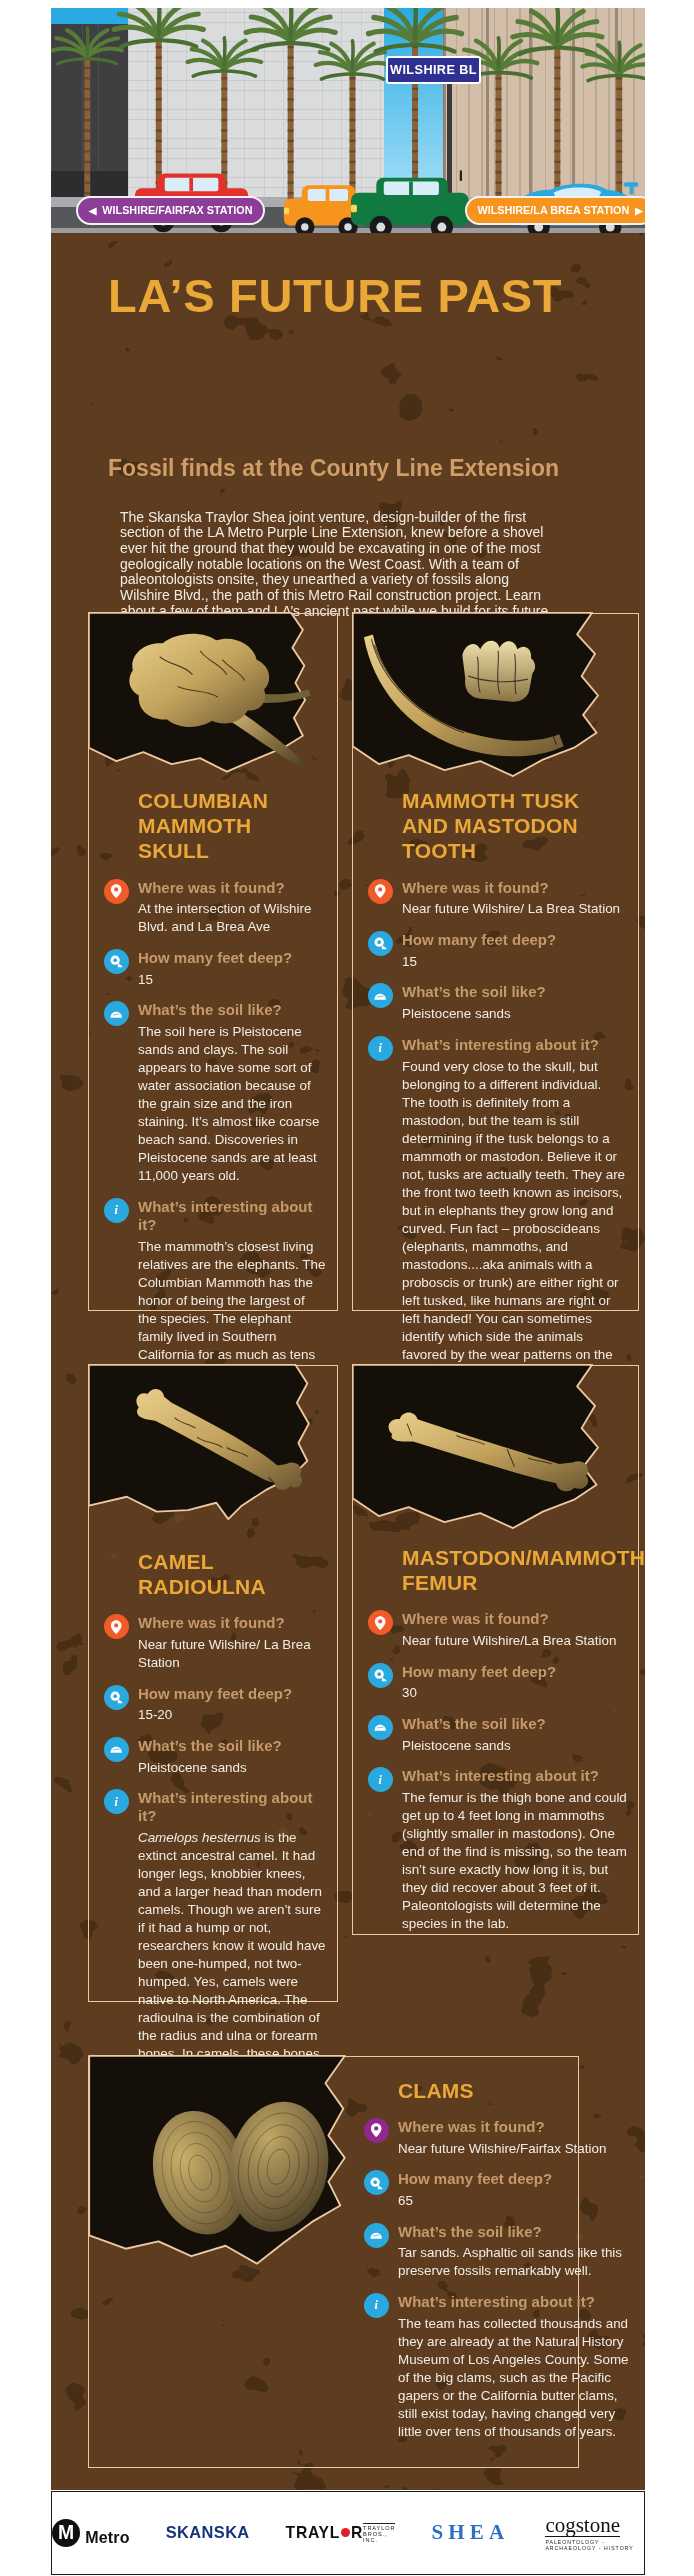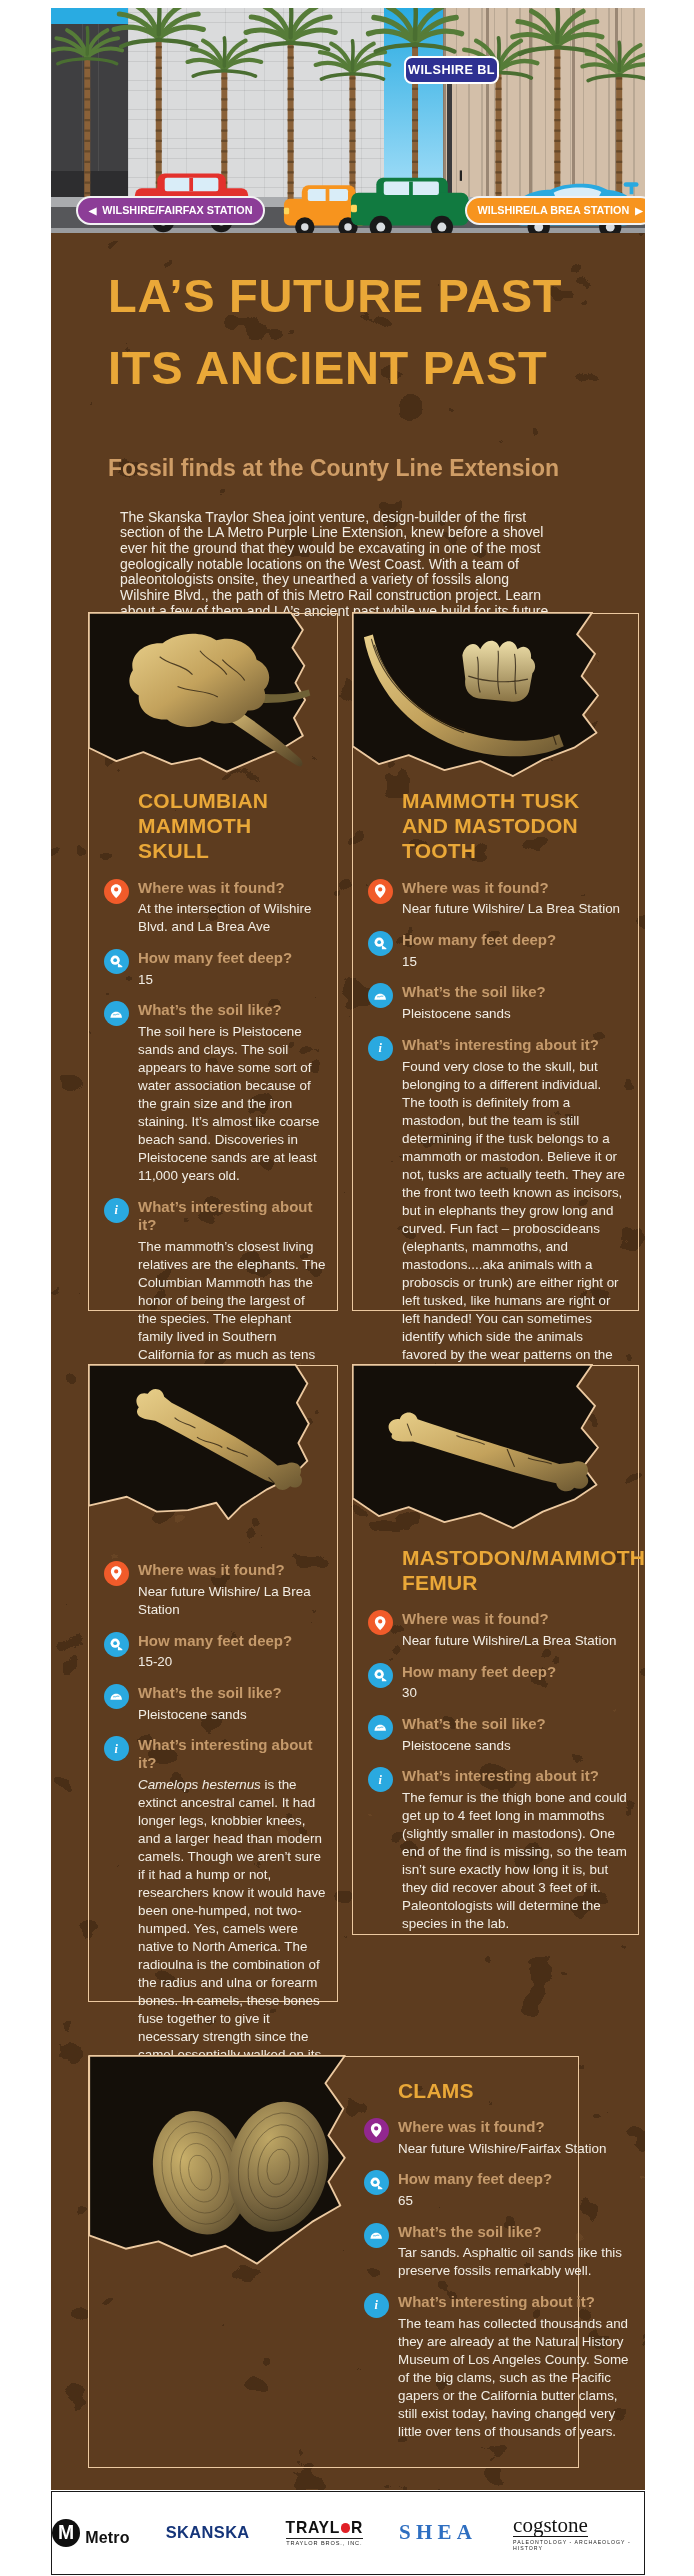--- a/index.html
+++ b/index.html
@@ -23,22 +23,22 @@
       #dadbdc; }
   .b-tan { left:392px; right:0;
     background:
       repeating-linear-gradient(90deg, rgba(60,45,30,.38) 0 3px, rgba(0,0,0,0) 3px 43px),
       repeating-linear-gradient(90deg, rgba(0,0,0,.12) 0 1.5px, rgba(0,0,0,0) 1.5px 12.7px),
       #d3bfa9; }
   .curb { position:absolute; left:0; right:0; bottom:25.4px; height:9.7px; background:#a9abae; }
   .road { position:absolute; left:0; right:0; bottom:0; height:25.4px; background:#56575a; border-bottom:5.2px solid #9a9c9f; box-sizing:border-box; }
   .scene-art { position:absolute; left:0; top:0; }
   .pole { position:absolute; left:396px; top:75px; width:4.5px; height:127px; background:#3a3a3c; }
-  .street-sign { position:absolute; left:353px; top:48px; width:91px; height:24px; background:#2e3192;
-      border:2.2px solid #ffffff; border-radius:8px; color:#fff; font-weight:bold; font-size:12.7px;
+  .street-sign { position:absolute; left:335px; top:48px; width:91px; height:24px; background:#2e3192;
+      border:2.2px solid #ffffff; border-radius:3px; color:#fff; font-weight:bold; font-size:12.7px;
       display:flex; align-items:center; justify-content:center; letter-spacing:0.4px; }
   .badge { position:absolute; top:188px; height:25.4px; border-radius:15px; border:2.2px solid #f2f2f3;
       color:#fff; font-weight:bold; font-size:10.8px; display:flex; align-items:center; gap:6px;
       padding:0 10.5px; white-space:nowrap; }
   .badge .arr { font-size:9.7px; }
   .badge-left { left:25.4px; background:#8c3d97; }
   .badge-right { left:414px; background:#f7941e; }
 
   
   .soil { position:absolute; left:0; top:225px; width:594px; height:2257px; background:#5d3c1f; overflow:hidden; }
@@ -68,21 +68,21 @@
 
   
   .footer { position:absolute; left:0; top:2483px; width:594px; height:84px; background:#ffffff;
       border:1.5px solid #1a1a1a; box-sizing:border-box; display:flex; align-items:center;
       justify-content:center; gap:36px; }
   .logo { display:flex; align-items:center; }
   .metro-circle { width:28px; height:28px; border-radius:50%; background:#0f0f0f; color:#fff;
       display:flex; align-items:center; justify-content:center; font-weight:bold; font-size:19.4px; margin-right:5.2px; }
   .metro-word { font-weight:bold; font-size:16px; color:#111; letter-spacing:0.2px; align-self:flex-end;text-align:center; }
   .skanska { color:#15357a; font-weight:bold; font-size:16.4px; letter-spacing:0.4px; }
-  .traylor { flex-direction:column; align-items:center; }
+  .traylor { align-items:center; }
   .tr1 { font-weight:bold; font-size:15.7px; color:#111; letter-spacing:0.7px; display:flex; align-items:center; }
   .tdot { width:9.7px; height:9.7px; border-radius:50%; background:#e01f26; display:inline-block; margin:0 0.7px; }
   .tr2 { font-size:5.6px; letter-spacing:0.9px; color:#222; border-top:1.1px solid #222; margin-top:1.5px; padding-top:0.7px; }
   .shea { font-family:"Liberation Serif", serif; font-weight:bold; font-size:21px; color:#2f6fc1; letter-spacing:5.2px; }
   .cogstone { flex-direction:column; align-items:flex-start; }
   .cg1 { font-family:"Liberation Serif", serif; font-size:21px; color:#121212; border-bottom:1.5px solid #121212; line-height:22.4px; }
   .cg2 { font-size:5.2px; letter-spacing:1px; color:#222; margin-top:1.5px; }
 </style>
 </head>
 <body>
@@ -262,21 +262,20 @@
           </filter>
         </defs>
         <rect width="796" height="3023" fill="#5d3c1f"></rect>
         <rect width="796" height="3023" filter="url(#blotchDark)"></rect>
         <rect width="796" height="3023" filter="url(#blotchLight)" opacity="0.8"></rect>
       </svg>
     </div>
 
     <h1 class="main-title">
       <span>LA’S FUTURE PAST</span><br>
-      <span>ITS ANCIENT PAST</span>
     </h1>
     <h2 class="subtitle">Fossil finds at the County Line Extension</h2>
     <p class="intro-body">The Skanska Traylor Shea joint venture, design-builder of the first section of the LA Metro Purple Line Extension, knew before a shovel ever hit the ground that they would be excavating in one of the most geologically notable locations on the West Coast. With a team of paleontologists onsite, they unearthed a variety of fossils along Wilshire Blvd., the path of this Metro Rail construction project. Learn about a few of them and LA’s ancient past while we build for its future.</p>
 
     <section class="card" style="left:37px;top:605px;width:250px;height:698px">
       <svg class="hole" width="253" height="173" viewBox="0 0 339 232">
         <path class="hole-shape" d="M1,1 L272,1 L288,24 L274,48 L290,72 L278,95 L291,118 L276,142 L288,166 L262,182 L228,196 L186,214 L150,196 L112,204 L74,188 L38,200 L1,182 Z"></path>
         <path d="M210,106 C240,112 272,112 296,104 L298,112 C274,122 240,124 208,120 Z" fill="#6f6136"></path>
         <path d="M196,128 C226,148 258,172 284,196 C290,202 288,210 280,206 C252,188 220,166 190,146 C186,142 186,136 190,132 Z" fill="url(#gBoneB)"></path>
         <path d="M60,78 C55,58 75,40 100,42 C118,28 150,24 172,38 C196,30 222,44 226,64 C244,72 248,92 236,104 C242,120 230,134 214,132 C205,148 184,154 166,146 C148,158 120,156 106,144 C84,146 66,132 68,112 C54,104 52,90 60,78 Z" fill="url(#gBoneA)"></path>
@@ -400,20 +399,21 @@
 
     <section class="card" style="left:37px;top:1357px;width:250px;height:637px">
       <svg class="hole" width="253" height="179" viewBox="0 0 339 240">
         <path class="hole-shape" d="M1,1 L278,1 L294,26 L280,52 L296,80 L282,106 L294,130 L272,152 L240,168 L206,190 L188,208 L172,186 L134,196 L92,198 L52,178 L1,190 Z"></path>
         <g transform="translate(6,6)">
           <path d="M62,52 C54,42 62,30 74,34 C80,24 94,26 96,38 L106,46 C152,70 208,98 248,130 L260,128 C272,122 284,132 278,143 C286,152 276,164 265,158 C258,166 246,164 244,154 L232,150 C180,122 132,94 84,70 L72,68 C62,66 56,60 62,52 Z" fill="url(#gBoneA)"></path>
           <path class="crack" d="M140,92 c10,8 24,6 34,14 M180,106 c8,6 20,6 28,12 M110,66 c8,8 20,8 28,14 M236,146 l8,8"></path>
         </g>
       </svg>
       <div class="card-body" style="top:183px">
+        <h3 class="card-title">CAMEL RADIOULNA</h3>
         <div class="qa">
           <span class="qa-icon ic-orange">
             <svg width="16.4" height="16.4" viewBox="0 0 24 24">
                 <path fill="#fff" d="M12 1.8C7.7 1.8 4.2 5.3 4.2 9.6c0 5.6 7.8 12.6 7.8 12.6s7.8-7 7.8-12.6c0-4.3-3.5-7.8-7.8-7.8zm0 10.8a3.1 3.1 0 1 1 0-6.2 3.1 3.1 0 0 1 0 6.2z"></path>
               </svg>
           </span>
           <span class="qa-text">
               <span class="qa-q">Where was it found?</span>
               <span class="qa-a">Near future Wilshire/ La Brea Station</span>
             </span>

